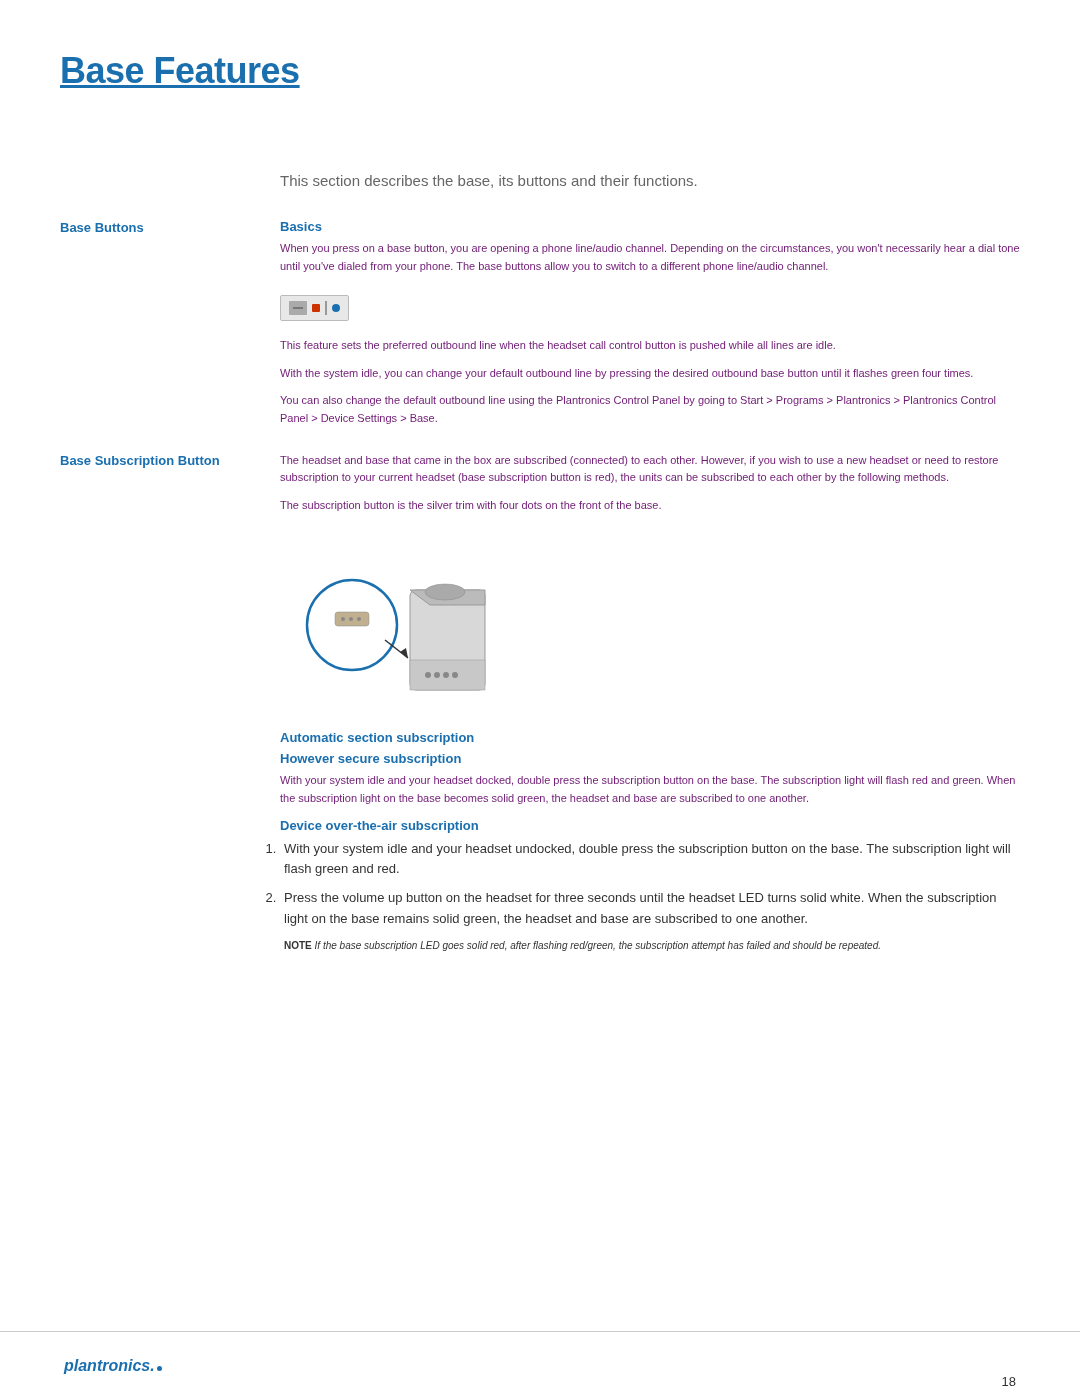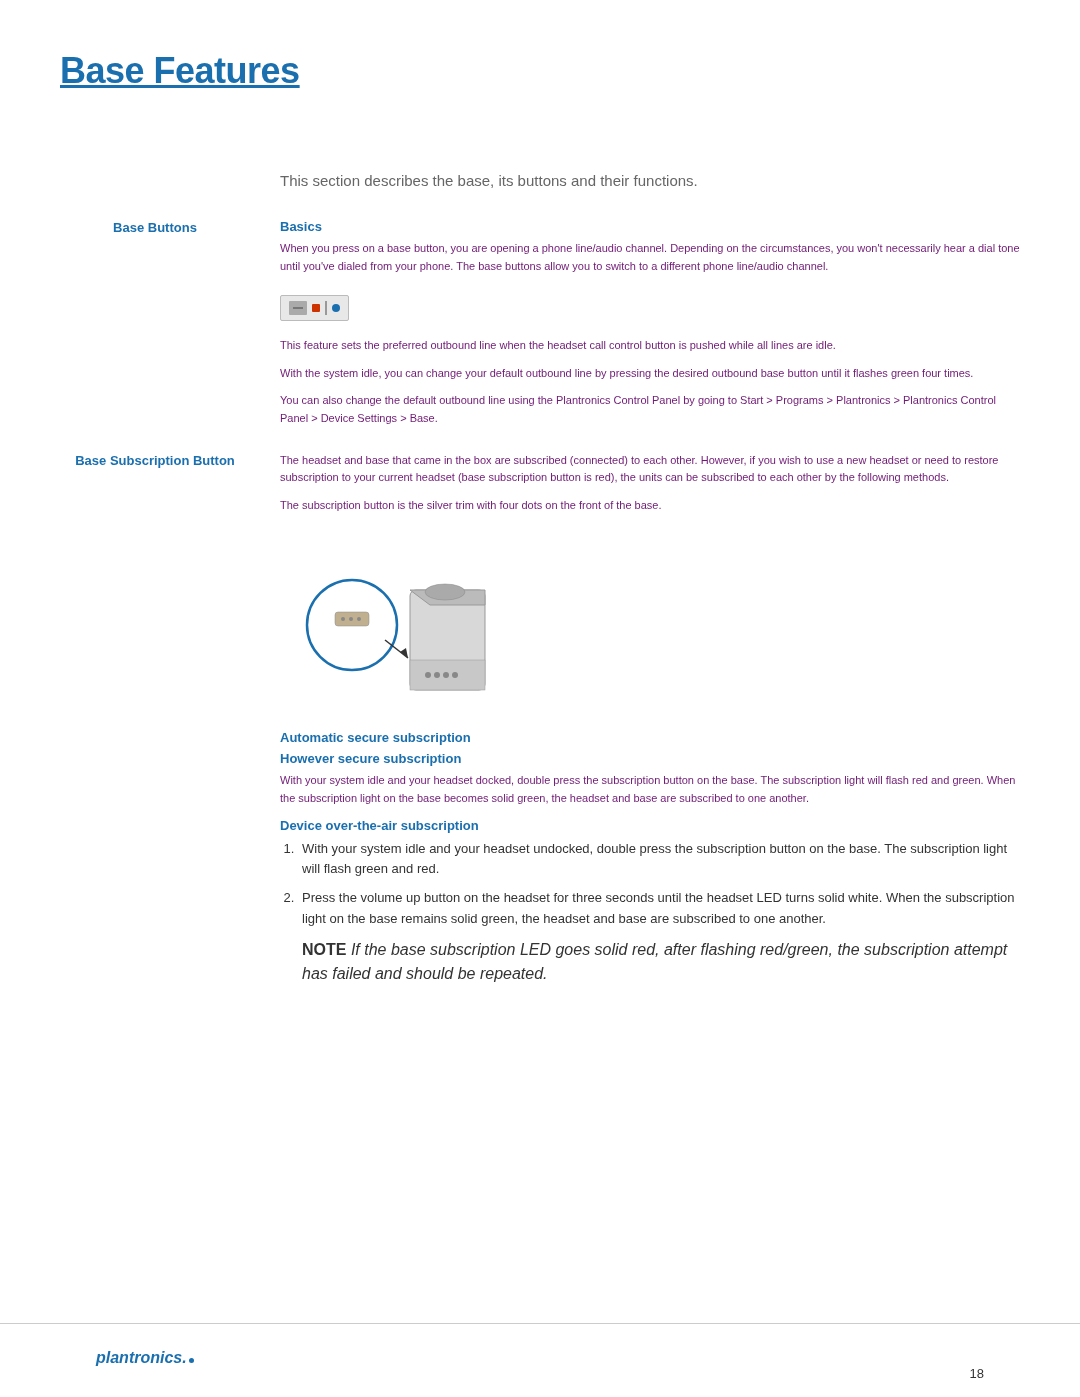--- a/index.html
+++ b/index.html
@@ -50,21 +50,21 @@
       margin-bottom: 14px;
     }
 
     .section-label {
       width: 220px;
       min-width: 220px;
       font-size: 13px;
       font-weight: bold;
       color: #1a6faf;
       padding-top: 1px;
-      text-align: center;
+      text-align: left;
       padding-right: 30px;
     }
 
     .section-content {
       flex: 1;
     }
 
     .subsection-title {
       font-size: 13px;
       font-weight: bold;
@@ -87,55 +87,54 @@
       position: relative;
     }
 
     
     .sub-svg {
       width: 220px;
       height: 180px;
     }
 
     .note-text {
-      font-size: 16px;
+      font-size: 10px;
       color: #333;
       line-height: 1.5;
       margin-top: 8px;
     }
 
     .note-text strong {
       font-weight: bold;
       color: #333;
     }
 
     .note-text em {
       font-style: italic;
     }
 
     ol.numbered-list {
-      margin-left: 18px;
       margin-bottom: 8px;
     }
 
     ol.numbered-list li {
       font-size: 13px;
       color: #333;
       line-height: 1.6;
       margin-bottom: 8px;
       padding-left: 4px;
     }
 
     
     .page-footer {
       position: absolute;
-      bottom: 16px;
+      bottom: 8px;
       left: 0;
       right: 0;
-      padding: 0 96px;
+      padding: 0 64px;
       display: flex;
       align-items: center;
       justify-content: space-between;
       border-top: 1px solid #ccc;
       padding-top: 10px;
     }
 
     .footer-logo {
       display: flex;
       align-items: center;
@@ -276,21 +275,21 @@
 
             <rect x="55" y="82" width="34" height="14" rx="3" ry="3" fill="#c0b090" stroke="#888" stroke-width="0.5"></rect>
 
             <circle cx="63" cy="89" r="2" fill="#888"></circle>
             <circle cx="71" cy="89" r="2" fill="#888"></circle>
             <circle cx="79" cy="89" r="2" fill="#888"></circle>
           </svg>
         </div>
 
         <div>
-          <div class="subsection-title">Automatic secure subscription</div>
+          <div class="subsection-title">Automatic section subscription</div>
         </div>
 
         <div>
           <div class="subsection-title">However secure subscription</div>
           <p class="body-text">With your system idle and your headset docked, double press the subscription button on the base. The subscription light will flash red and green. When the subscription light on the base becomes solid green, the headset and base are subscribed to one another.</p>
         </div>
 
         <div>
           <div class="subsection-title">Device over-the-air subscription</div>
           <ol class="numbered-list">

